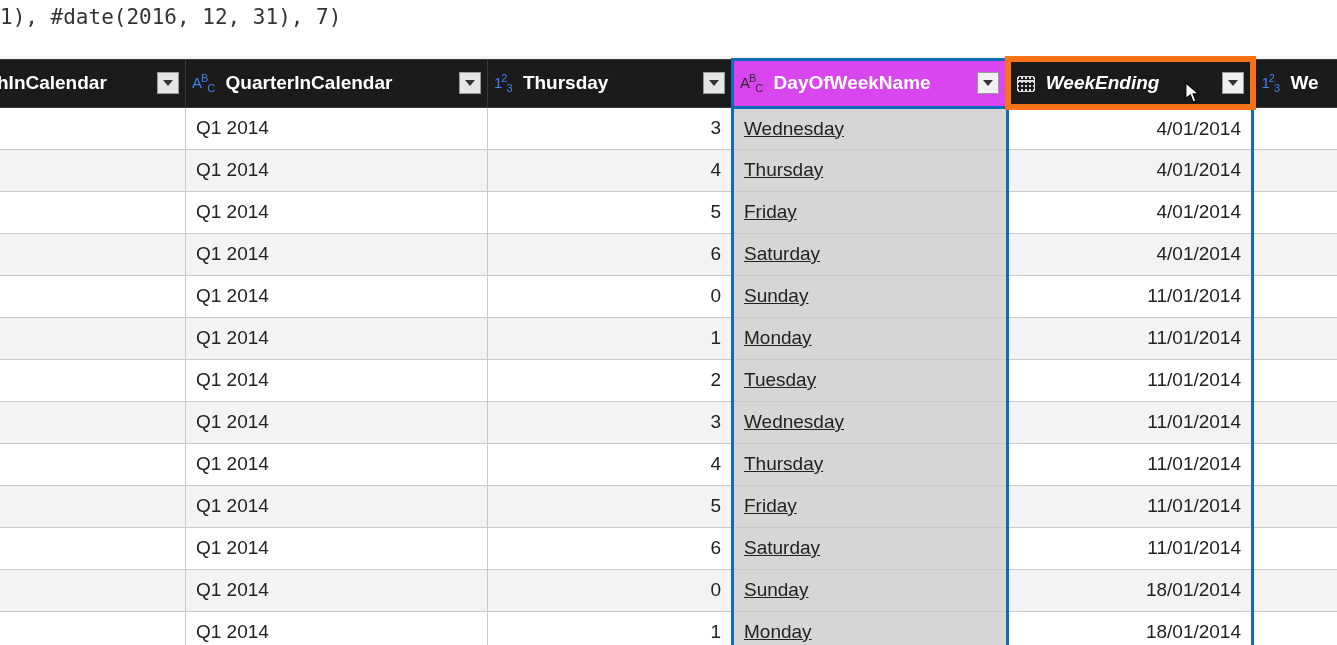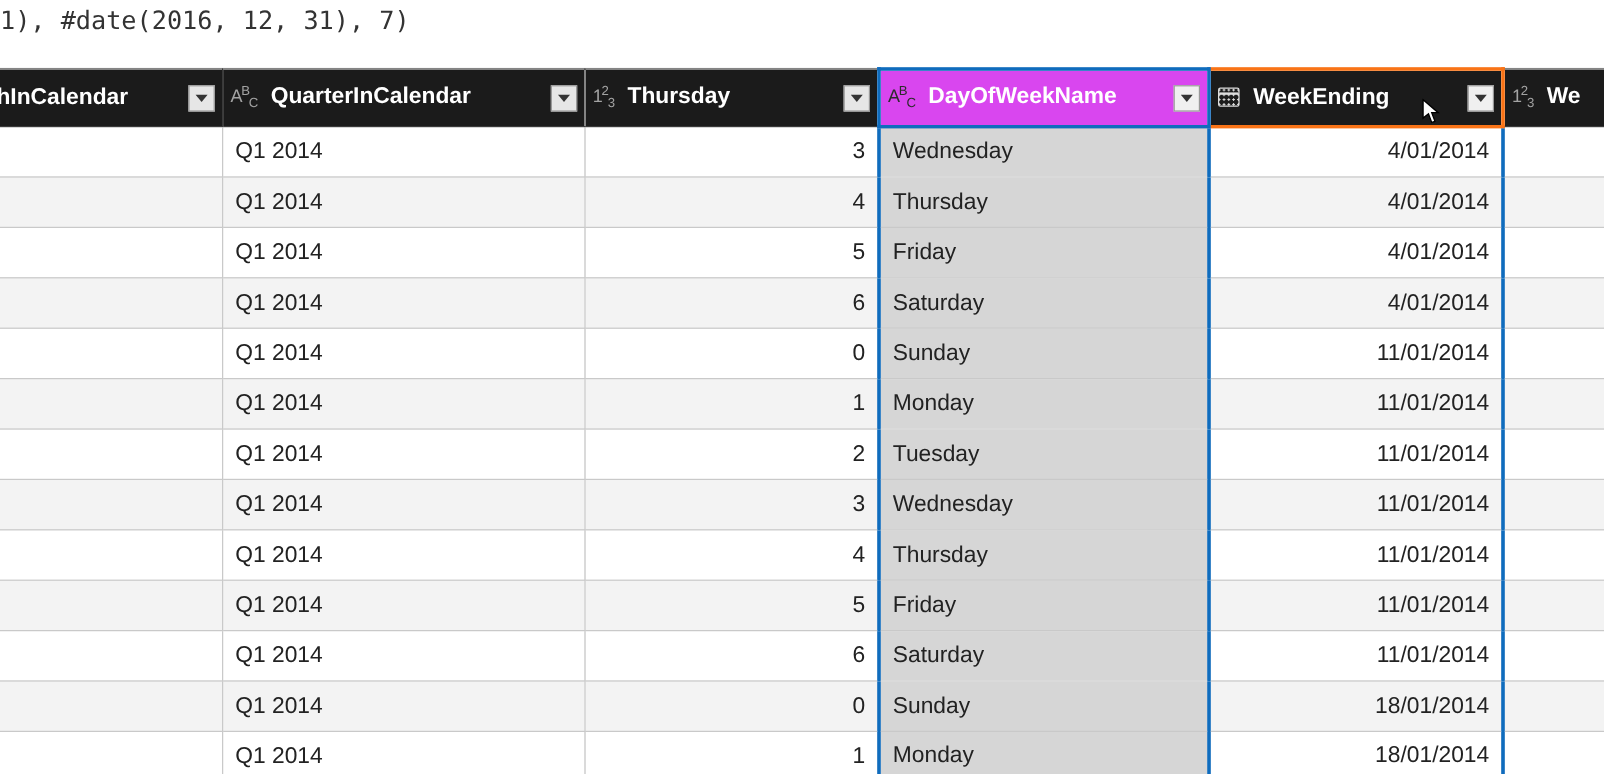--- a/index.html
+++ b/index.html
@@ -43,27 +43,28 @@
     position: relative;
     font-size: 19px;
     white-space: nowrap;
     overflow: hidden;
   }
   th.selected-gold {
     background: #d946ef;
     border: 3px solid #0f6cbd;
   }
   th.selected-outline {
-    border: 3px solid #f97316;
+    border: 6px solid #f97316;
+    font-style: italic;
   }
   .type-icon {
     display: inline-block;
     font-size: 15px;
     margin-right: 6px;
-    color: #a3a3a3;
+    color: #3b82f6;
     font-weight: normal;
     letter-spacing: -1px;
     vertical-align: middle;
   }
   th.selected-gold .type-icon { color: #2c2c2c; }
   .type-icon sup { font-size: 11px; vertical-align: super; }
   .type-icon sub { font-size: 11px; vertical-align: sub; }
   .date-icon {
     display: inline-block;
     width: 18px; height: 16px;
@@ -108,20 +109,21 @@
     white-space: nowrap;
     overflow: hidden;
   }
   tbody tr:nth-child(even) td { background: #f3f3f3; }
   td.num { text-align: right; }
   td.date { text-align: right; }
   td.sel-col {
     background: #d6d6d6 !important;
     border-left: 3px solid #0f6cbd;
     border-right: 3px solid #0f6cbd;
+    text-decoration: underline;
   }
   td.sel-col-last { border-bottom: 3px solid #0f6cbd; }
   td.sel-col2 {
     border-left: 3px solid #0f6cbd;
     border-right: 3px solid #0f6cbd;
   }
   td.sel-col2-last { border-bottom: 3px solid #0f6cbd; }
   .col-monthincal { width: 195px; }
   .col-quarter    { width: 302px; }
   .col-dayinweek  { width: 245px; }

